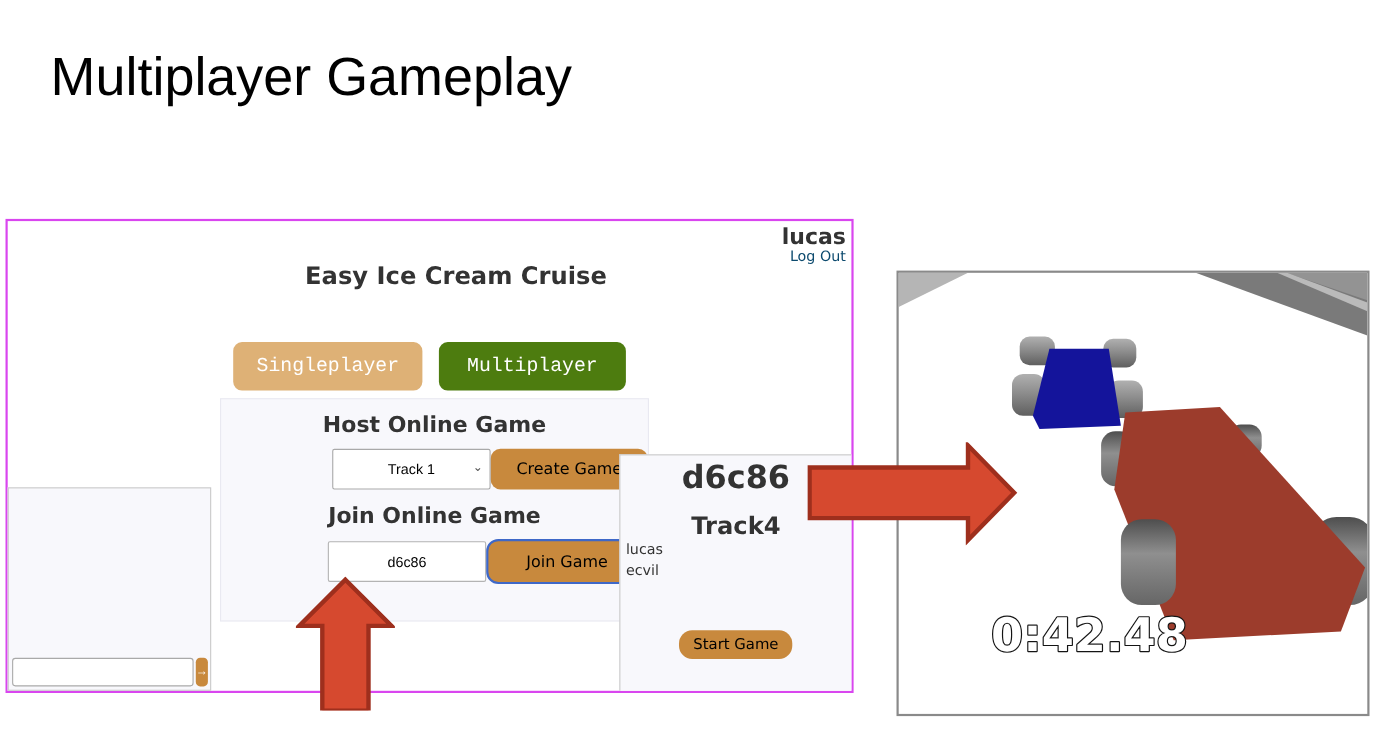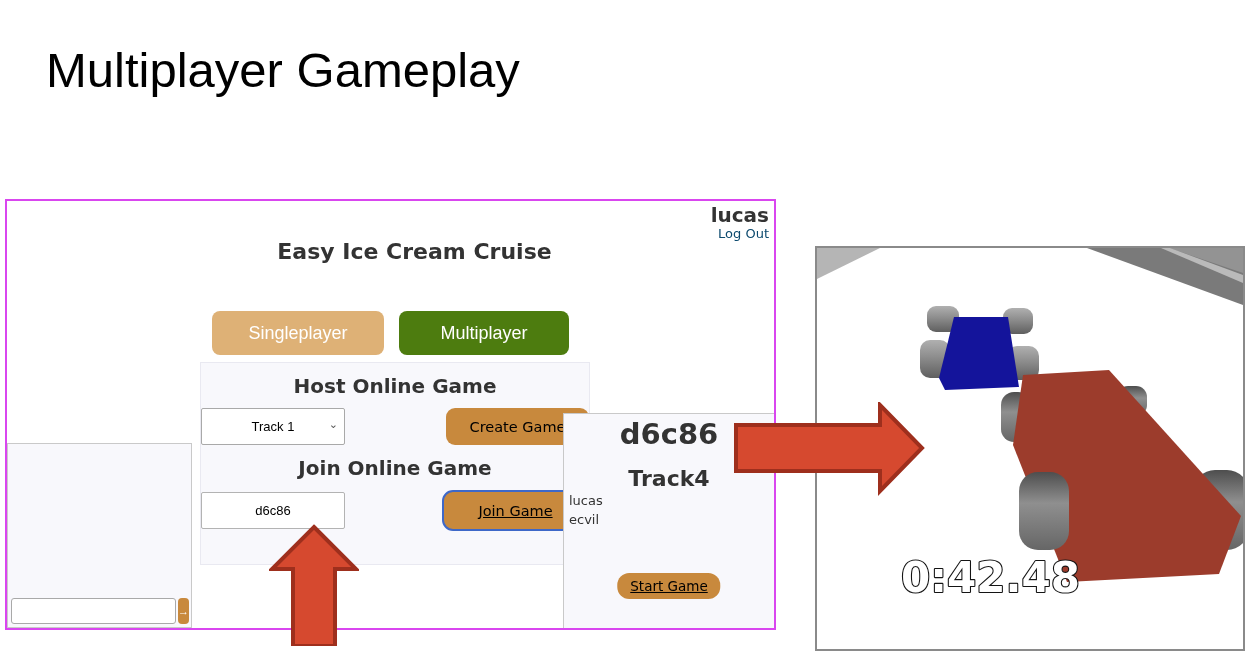--- a/index.html
+++ b/index.html
@@ -14,50 +14,50 @@
   
   #lobby { left:5px; top:199px; width:771px; height:431px; background:#fff;
            border:2px solid #d946ef; z-index:1; }
   #user-block { right:5px; top:3px; text-align:right; line-height:1.15; }
   #user-name { font-size:20px; font-weight:bold; color:#333; }
   #logout { font-size:13px; color:#0c4a6e; cursor:pointer; }
   #app-title { left:0; top:38px; width:100%; text-align:center;
                font-size:22px; font-weight:bold; color:#333;margin-left:24px; }
   #mode-row { left:0; top:110px; width:100%; display:flex; justify-content:center; gap:15px; }
   .mode-btn { height:44px; border:none; border-radius:8px; color:#fff;
-              font-family:Liberation Sans, sans-serif; font-size:18px; cursor:pointer; }
+              font-family:Liberation Mono, monospace; font-size:18px; cursor:pointer; }
   #btn-single { width:172px; background:#deb176; }
   #btn-multi  { width:170px; background:#4d7c0f; }
 
   #main-panel { left:193px; top:161px; width:390px; height:203px;
                 background:#f8f8fc; border:1px solid #e9e9f1; text-align:center; }
   .sec-head { font-size:20px; font-weight:bold; color:#333; margin-top:11px; }
-  .form-row { display:flex; justify-content:space-between; align-items:center; gap:22px; margin-top:10px; }
+  .form-row { display:flex; justify-content:flex-end; align-items:center; gap:0; margin-top:10px; }
   #track-select { width:144px; height:37px; background:#fff; border:1px solid #a9a9a9;
                   border-radius:2px; display:flex; align-items:center; justify-content:center;
                   position:relative; font-family:"Liberation Sans", sans-serif;
                   font-size:13px; color:#000; cursor:pointer; }
   #track-chevron { position:absolute; right:6px; top:9px; font-size:11px; color:#555; }
   .code-input { width:144px; height:37px; background:#fff; border:1px solid #b3b3b3;
                 border-radius:2px; text-align:center; font-family:"Liberation Sans", sans-serif;
                 font-size:13px; color:#000; }
   .orange-btn { background:#c8893d; color:#000000; border:none; border-radius:9px;
                 font-family:inherit; font-size:14.5px; cursor:pointer; }
   #create-btn { width:143px; height:37px; }
-  #join-btn { width:147px; height:41px; border:2px solid #3e68c8; border-radius:11px;text-decoration:underline; }
+  #join-btn { width:147px; height:41px; border:2px solid #3e68c8; border-radius:11px; }
 
   #room-panel { left:556px; top:212px; width:211px; height:215px;
                 background:#f8f8fc; border-top:1px solid #c9c9c9; border-left:1px solid #c9c9c9;
                 text-align:center; }
   #room-code { font-size:29px; font-weight:bold; color:#333; margin-top:3px; }
   #room-track { font-size:22px; font-weight:bold; color:#333; margin-top:15px; }
   #player-list { position:absolute; left:5px; top:78px; text-align:left;
                  font-size:13px; color:#333; line-height:1.45; }
   #start-btn { position:absolute; left:50%; transform:translateX(-50%); top:159px;
-               padding:5px 13px; border-radius:12px; font-size:13.5px;text-decoration:underline; }
+               padding:5px 13px; border-radius:12px; font-size:13.5px; }
 
   #chat-panel { left:0; top:242px; width:185px; height:185px;
                 background:#f8f8fc; border:1px solid #c9c9c9; }
   #chat-row { position:absolute; left:3px; right:3px; bottom:3px; display:flex; gap:2px; }
   #chat-input { flex:1; height:26px; border:1px solid #a9a9a9; border-radius:3px;
                 font-family:"Liberation Sans", sans-serif; font-size:12px; padding:0 4px; }
   #chat-send { width:19px; height:26px; background:#c8893d; color:#fff; border:none;
                border-radius:4px; font-size:11px; line-height:1; cursor:pointer; padding:0; }
 
   

